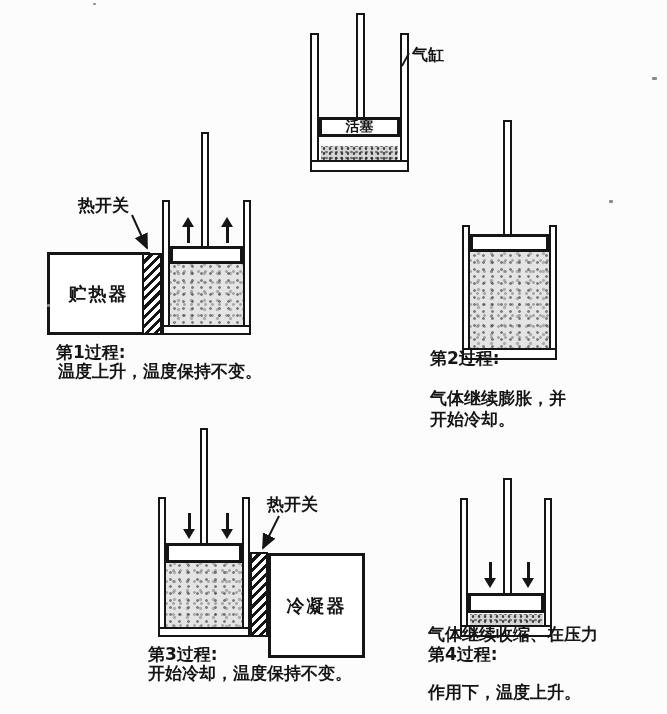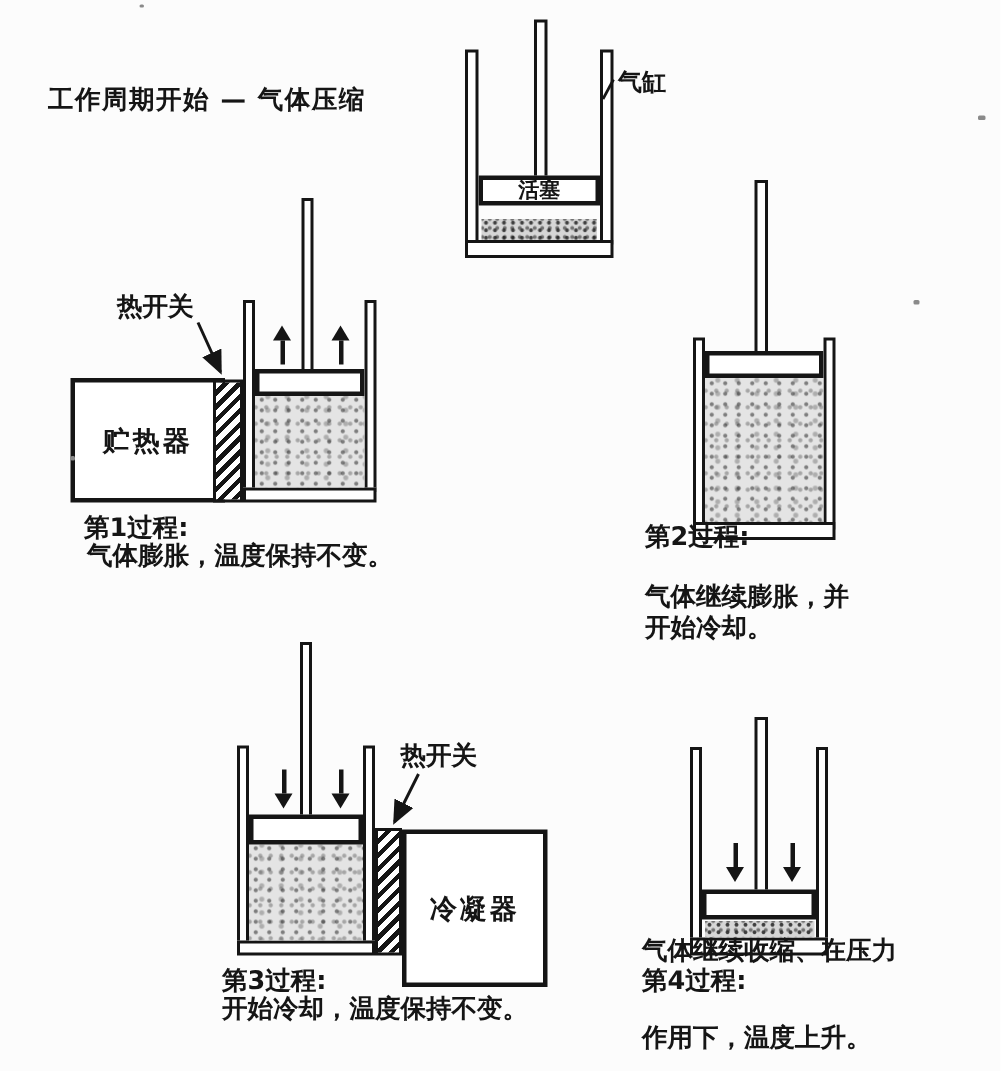--- a/index.html
+++ b/index.html
@@ -38,21 +38,20 @@
   .arr.down .head{border-top:10px solid #151515;}
   .arr .stem{width:3px;height:16px;background:#151515;}
   .speck{position:absolute;background:#8a8a8a;border-radius:1px;}
   svg.overlay{position:absolute;left:0;top:0;pointer-events:none;}
 </style>
 </head>
 <body>
 
 <div id="scene">
 
-  <div class="txt title" style="left:32px;top:58px">工作周期开始 — 气体压缩</div>
 
   <div>
     <div class="pipe" style="left:356px;top:13px;width:9px;height:116px"></div>
     <div class="pipe" style="left:310px;top:33px;width:9px;height:130px"></div>
     <div class="pipe" style="left:400px;top:33px;width:9px;height:130px"></div>
     <div class="pipe" style="left:310px;top:160px;width:99px;height:12px"></div>
     <div class="gas dense" style="left:321px;top:146px;width:77px;height:14px"></div>
     <div class="piston" style="left:319px;top:117px;width:81px;height:20px">
       <span>活塞</span>
     </div>
@@ -73,21 +72,21 @@
     <div class="piston" style="left:170px;top:246px;width:73px;height:18px"></div>
     <div class="arr up" style="left:181px;top:217px">
         <div class="head"></div>
         <div class="stem"></div>
       </div>
     <div class="arr up" style="left:220px;top:217px">
         <div class="head"></div>
         <div class="stem"></div>
       </div>
     <div class="txt cap" style="left:56px;top:343px">第1过程:</div>
-    <div class="txt cap" style="left:58px;top:362px">气体膨胀，温度保持不变。</div>
+    <div class="txt cap" style="left:58px;top:362px">温度上升，温度保持不变。</div>
   </div>
 
   <div>
     <div class="pipe" style="left:503px;top:120px;width:9px;height:118px"></div>
     <div class="pipe" style="left:462px;top:225px;width:8px;height:128px"></div>
     <div class="pipe" style="left:549px;top:225px;width:8px;height:128px"></div>
     <div class="pipe" style="left:462px;top:348px;width:95px;height:12px"></div>
     <div class="gas" style="left:470px;top:252px;width:79px;height:96px"></div>
     <div class="piston" style="left:470px;top:234px;width:79px;height:18px"></div>
     <div class="txt cap" style="left:430px;top:349px">第2过程:</div>

